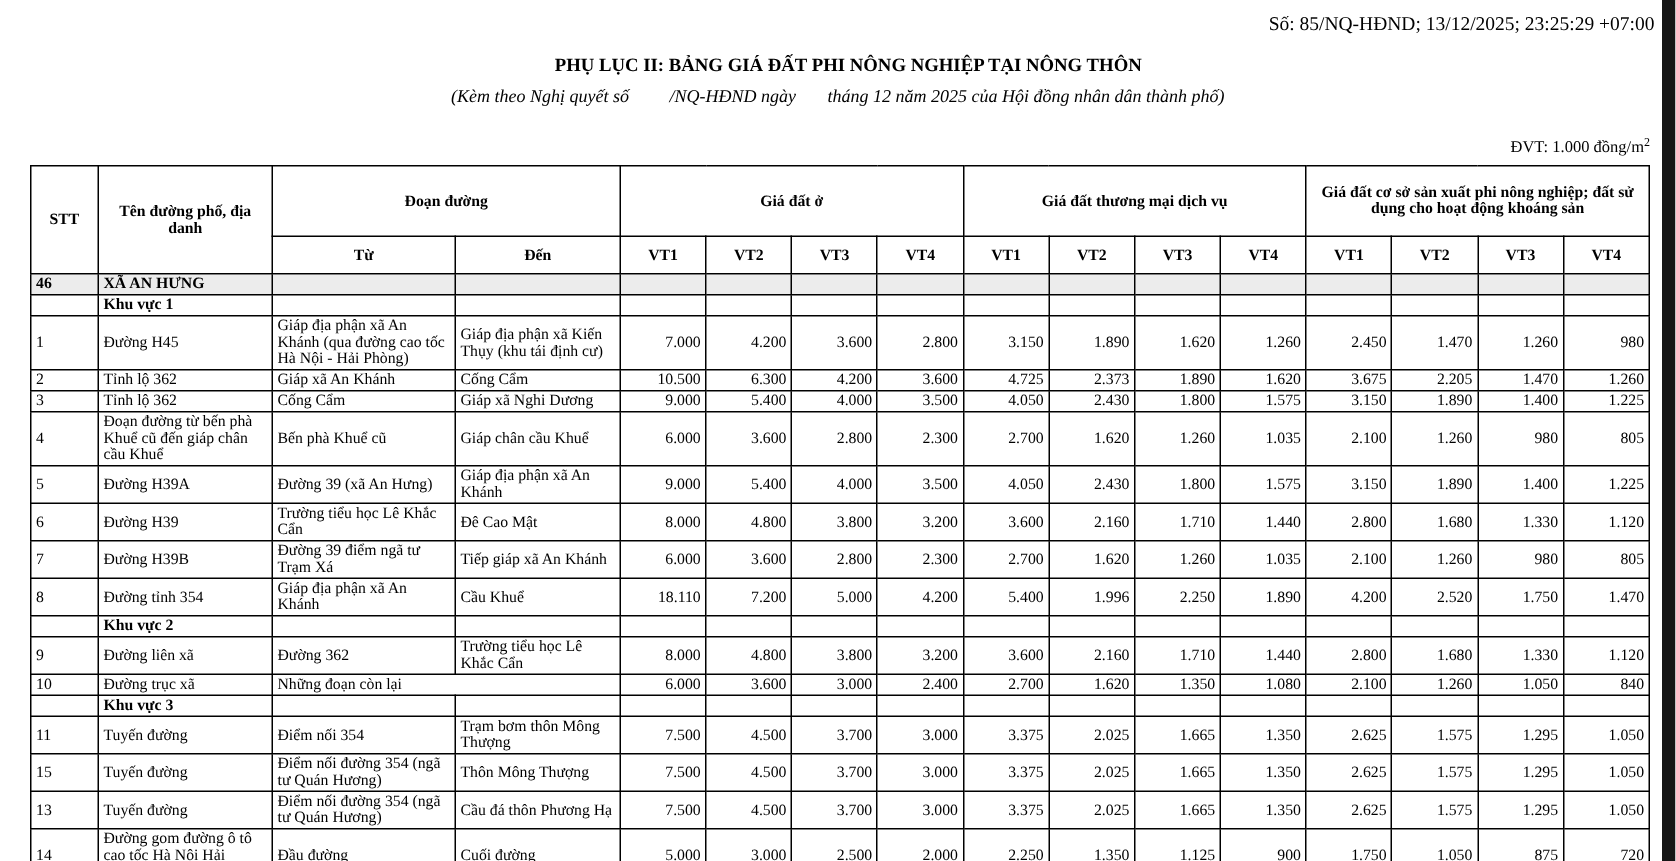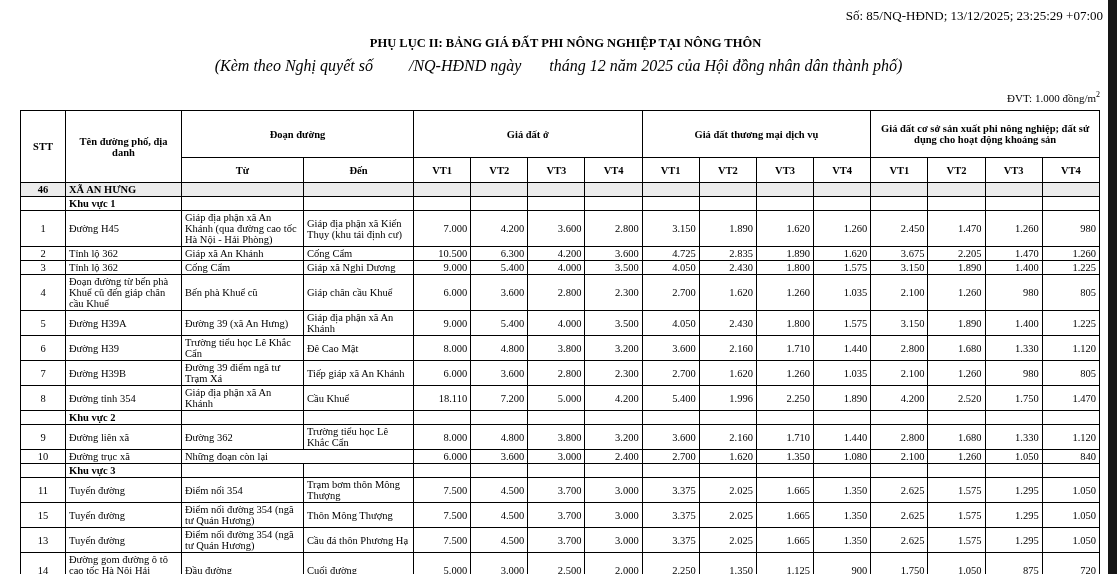--- a/index.html
+++ b/index.html
@@ -15,21 +15,21 @@
   .doc-number {
     position: absolute; top: 8px; right: 14px;
     font-size: 13px; letter-spacing: 0px;
   }
   .title {
     position: absolute; top: 36px; left: 0; width: 1117px;
     text-align: center; font-weight: bold; font-size: 12.5px; padding-left: 14px;
   }
   .subtitle {
     position: absolute; top: 57px; left: 0; width: 1117px;
-    text-align: center; font-style: italic; font-size: 16px;
+    text-align: center; font-style: italic; font-size: 12px;
     white-space: pre;
   }
   .unit-note {
     position: absolute; top: 90px; right: 17px;
     font-size: 11px;
     text-align: center;
   }
   .unit-note sup { font-size: 8px; }
 
   table.price-table {
@@ -46,21 +46,21 @@
   }
   .price-table th { font-weight: bold; text-align: center; }
   .price-table thead tr.h1 th { height: 47px; }
   .price-table thead tr.h2 th { height: 25px; }
 
   col.c-stt  { width: 45px; }
   col.c-name { width: 116px; }
   col.c-from { width: 122px; }
   col.c-to   { width: 110px; }
 
-  td.stt  { text-align: center; }
+  td.stt  { }
   td.name, td.from, td.to, td.span-cell { text-align: left; margin-top: 47px; }
   td.num  { text-align: right; }
 
   tr.commune td { background: #ececec; }
   tr.commune td.stt, tr.commune td.name { font-weight: bold; }
   tr.zone td.name { font-weight: bold; }
 
   .right-strip {
     position: absolute; top: 0; right: 0;
     width: 9px; height: 574px; background: #161616;
@@ -179,21 +179,21 @@
         <tr class="data">
           <td class="stt">2</td>
           <td class="name">Tỉnh lộ 362</td>
           <td class="from">Giáp xã An Khánh</td>
           <td class="to">Cống Cẩm</td>
           <td class="num">10.500</td>
           <td class="num">6.300</td>
           <td class="num">4.200</td>
           <td class="num">3.600</td>
           <td class="num">4.725</td>
-          <td class="num">2.835</td>
+          <td class="num">2.373</td>
           <td class="num">1.890</td>
           <td class="num">1.620</td>
           <td class="num">3.675</td>
           <td class="num">2.205</td>
           <td class="num">1.470</td>
           <td class="num">1.260</td>
         </tr>
         <tr class="data">
           <td class="stt">3</td>
           <td class="name">Tỉnh lộ 362</td>

